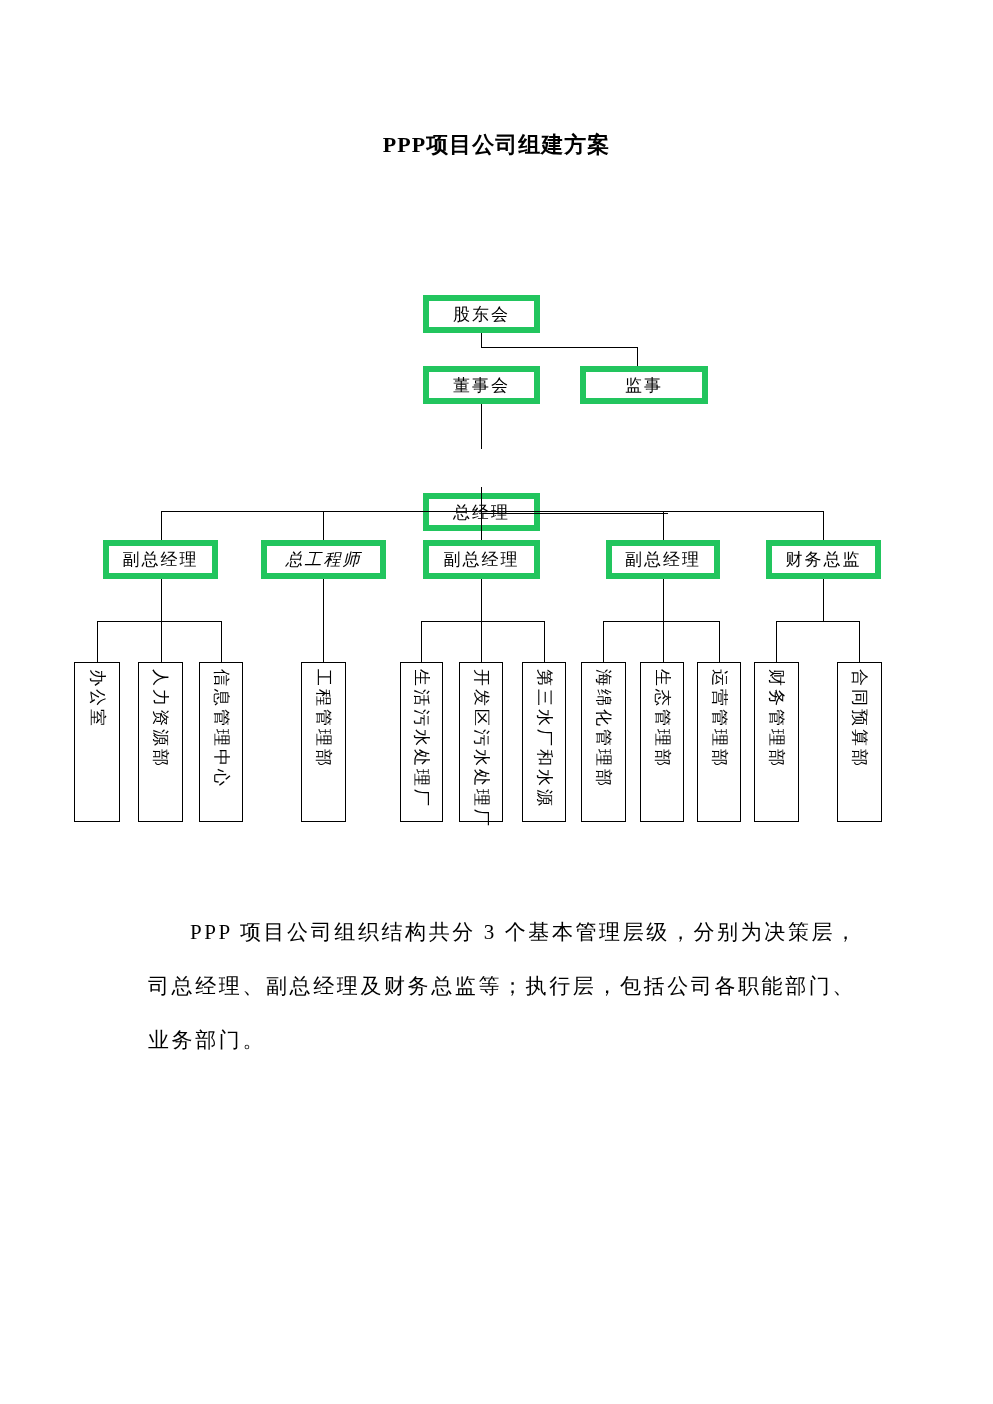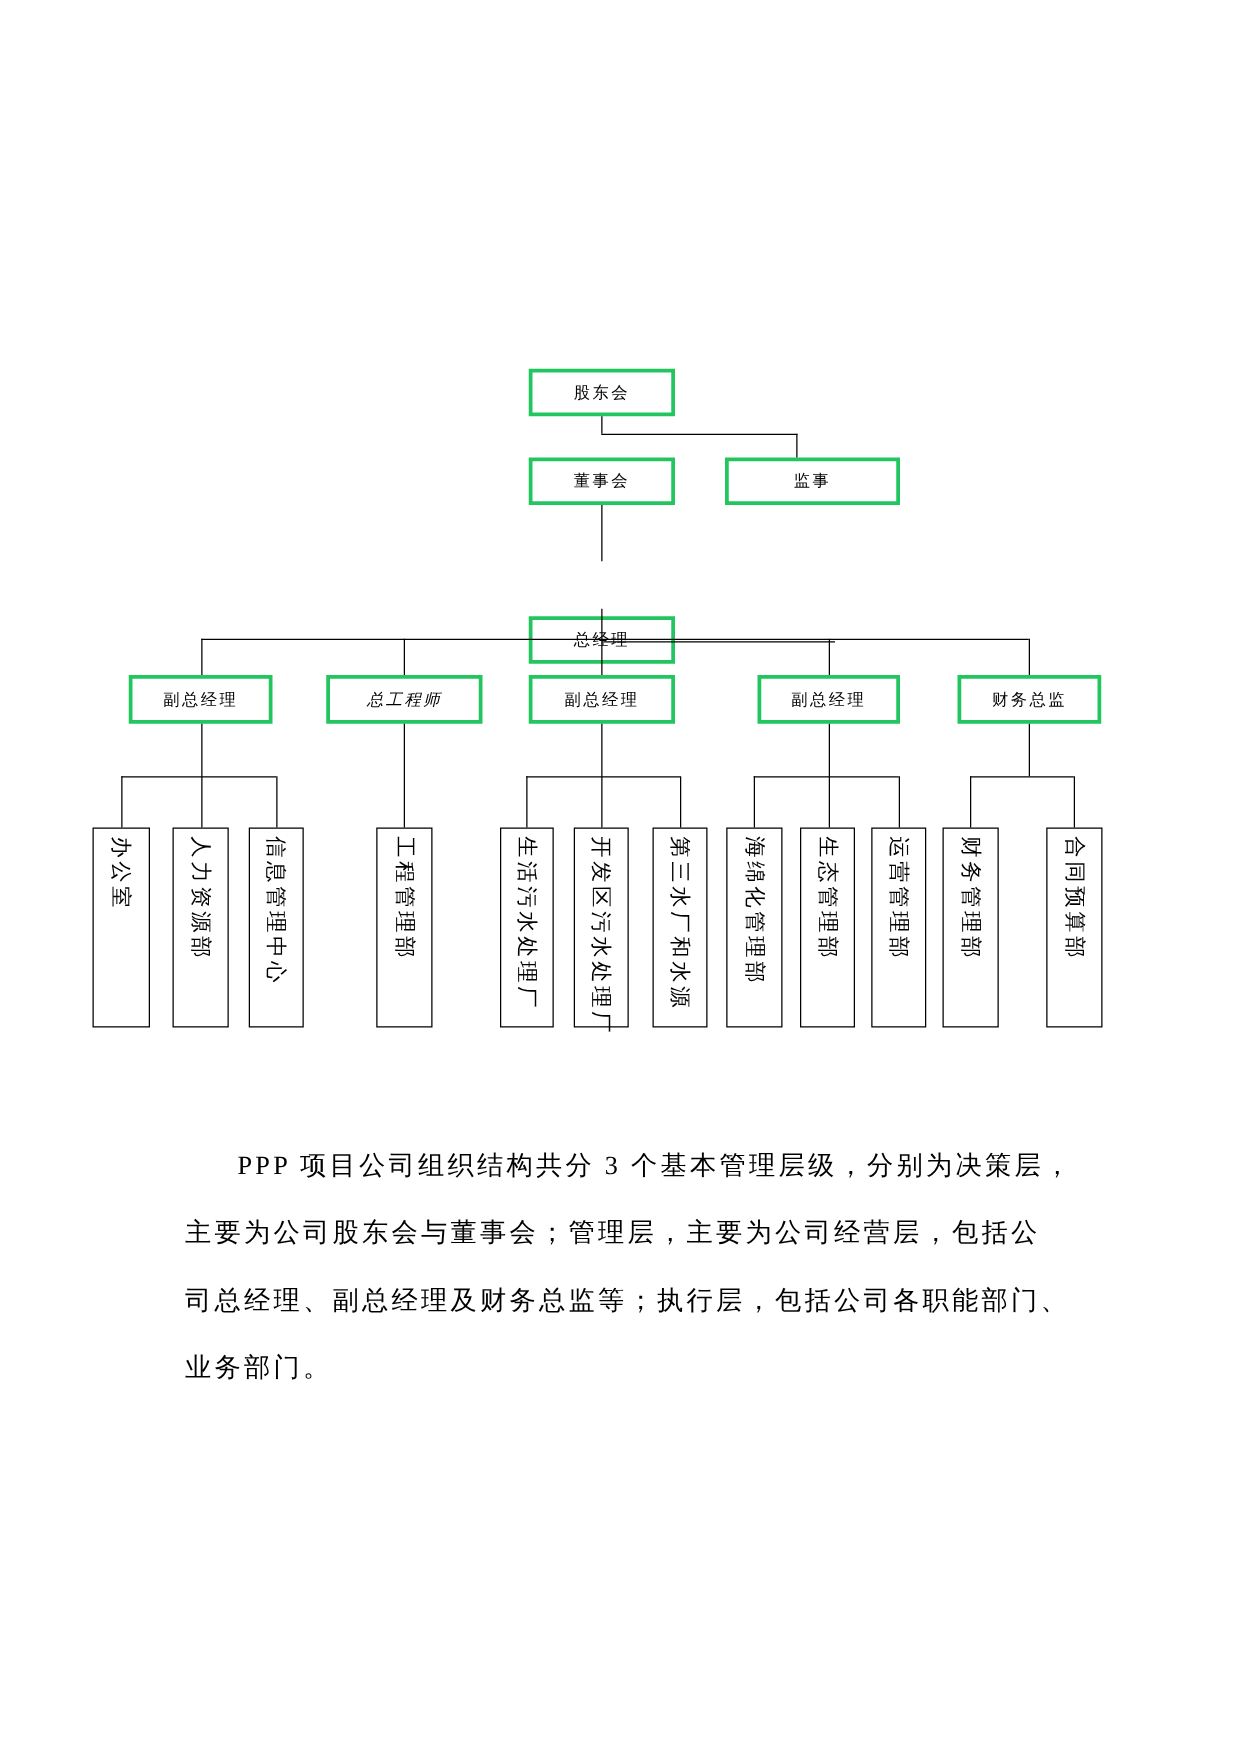--- a/index.html
+++ b/index.html
@@ -23,39 +23,39 @@
   .h2 { top:861px; }
   .para { position:absolute; left:148px; top:905px; width:740px; }
   .para .pline {
     height:54px; line-height:54px; font-size:21px;
     letter-spacing:2.6px; white-space:nowrap;
   }
   .para .pline.indent { padding-left:42px; }
 
   
   .node {
-    position:absolute; border:3px solid #22c55e; background:#fff;
+    position:absolute; border:6px solid #22c55e; background:#fff;
     display:flex; align-items:center; justify-content:center;
-    font-size:13px; letter-spacing:2px; white-space:nowrap;
+    font-size:17px; letter-spacing:2px; white-space:nowrap;
   }
   .dept {
     position:absolute; border:1px solid #000; background:#fff;
     display:flex; justify-content:center; align-items:flex-start;
   }
   .dept span {
     writing-mode:vertical-rl; text-orientation:sideways;
     font-size:17px; letter-spacing:3px; padding-top:6px; white-space:nowrap;
   }
   .vl { position:absolute; width:1px; background:#000; }
   .hl { position:absolute; height:1px; background:#000; }
 
   
   .b-sh  { left:423px; top:295px; width:117px; height:38px; }
   .b-bd  { left:423px; top:366px; width:117px; height:38px; }
-  .b-sup { left:580px; top:366px; width:140px; height:38px; }
+  .b-sup { left:580px; top:366px; width:128px; height:38px; }
   .b-gm  { left:423px; top:449px; width:117px; height:38px;margin-top:44px; }
   .m1 { left:103px; top:540px; width:115px; height:39px; }
   .m2 { left:261px; top:540px; width:125px; height:39px;font-style:italic; }
   .m3 { left:423px; top:540px; width:117px; height:39px; }
   .m4 { left:606px; top:540px; width:114px; height:39px; }
   .m5 { left:766px; top:540px; width:115px; height:39px; }
   .d1  { left:74px;  top:662px; width:46px; height:160px; }
   .d2  { left:138px; top:662px; width:45px; height:160px; }
   .d3  { left:199px; top:662px; width:44px; height:160px; }
   .d4  { left:301px; top:662px; width:45px; height:160px; }
@@ -66,20 +66,21 @@
   .d9  { left:640px; top:662px; width:44px; height:160px; }
   .d10 { left:697px; top:662px; width:44px; height:160px; }
   .d11 { left:754px; top:662px; width:45px; height:160px; }
   .d12 { left:837px; top:662px; width:45px; height:160px; }
 </style>
 </head>
 <body>
 
 <div class="page">
 
+  <div class="doc-title">PPP项目公司组建方案</div>
 
 
   <div>
 
     <div class="node b-sh">股东会</div>
     <div class="node b-bd">董事会</div>
     <div class="node b-sup">监事</div>
     <div class="node b-gm">总经理</div>
 
     <div class="node m1">副总经理</div>
@@ -159,18 +160,17 @@
 
     <div class="vl" style="left:823px; top:579px; height:42px;"></div>
     <div class="hl" style="left:776px; top:621px; width:83px;"></div>
     <div class="vl" style="left:776px; top:621px; height:41px;"></div>
     <div class="vl" style="left:859px; top:621px; height:41px;"></div>
   </div>
 
 
   <div class="para">
     <div class="pline indent">PPP 项目公司组织结构共分 3 个基本管理层级，分别为决策层，</div>
-    <div class="pline">主要为公司股东会与董事会；管理层，主要为公司经营层，包括公</div>
     <div class="pline">司总经理、副总经理及财务总监等；执行层，包括公司各职能部门、</div>
     <div class="pline">业务部门。</div>
   </div>
 
 </div>
 
 </body></html>

